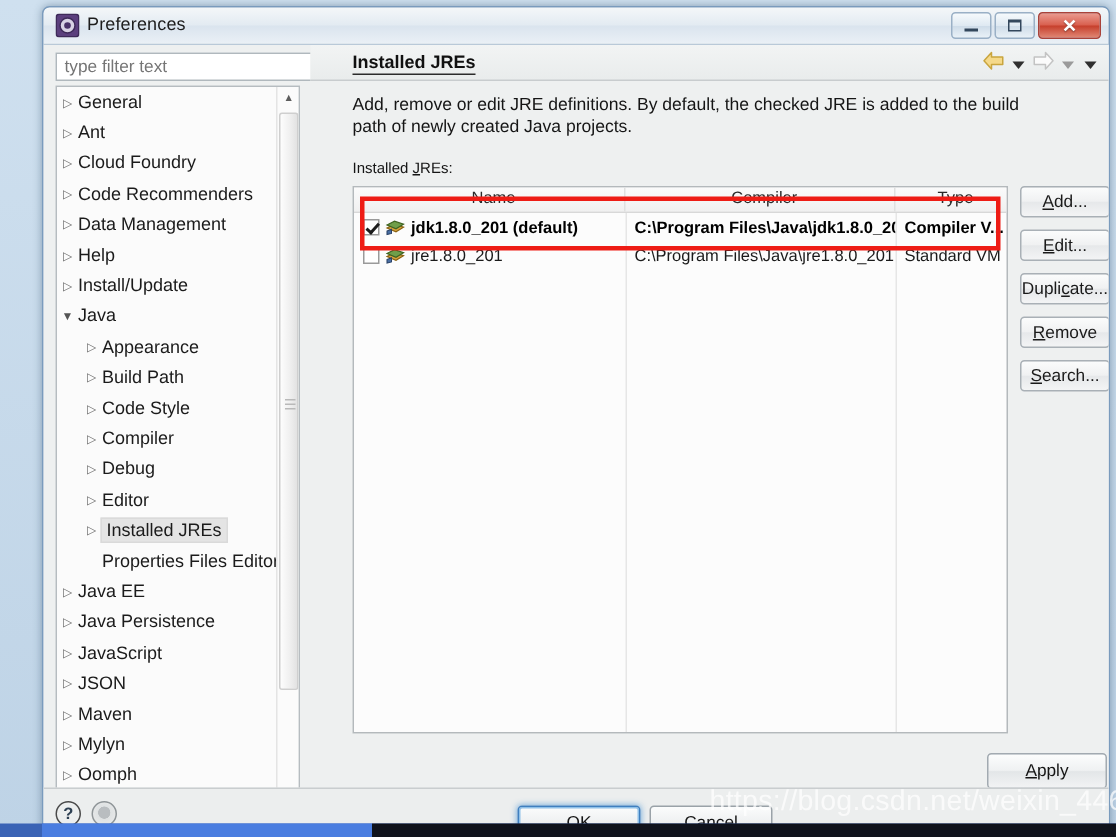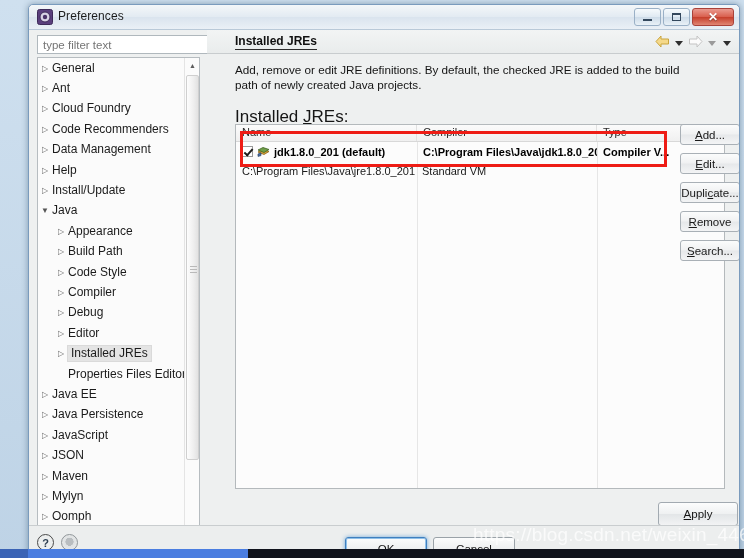--- a/index.html
+++ b/index.html
@@ -180,32 +180,33 @@
 
   .pane-desc {
     position: absolute;
     left: 28px; top: 32px;
     width: 470px;
     font-size: 11.7px; color: #151515;
     line-height: 15px;
   }
   .list-label {
     position: absolute; left: 28px; top: 77px;
-    font-size: 17px; color: #151515;
+    font-size: 10px; color: #151515;
   }
   .list-label u { text-decoration: underline; }
 
   
   .jre-table {
     position: absolute;
     left: 28px; top: 94px;
-    width: 490px; height: 365px;
+    width: 437px; height: 365px;
     background: #fcfcfc;
     border: 1px solid #b4b9bc;
     overflow: hidden;
+    text-align: center;
   }
   .tbl-head {
     display: flex;
     height: 17px;
     background: linear-gradient(180deg,#fbfbfb,#f0f0f0);
     border-bottom: 1px solid #d8d8d8;
     font-size: 11px; color: #2a2a2a;
   }
   .th { padding: 1px 0 0 6px; border-right: 1px solid #e0e0e0; overflow: hidden; }
   .th.c1 { width: 181px; }
@@ -548,20 +549,29 @@
                       <path d="M1 6 L6 3.5 L12 5.5 L7 8.5 Z" fill="#d8a23c" stroke="#8a6212" stroke-width=".8"></path>
                       <path d="M1 4 L6 1.5 L12 3.5 L7 6.5 Z" fill="#6f9e4a" stroke="#3f6321" stroke-width=".8"></path>
                       <path d="M1 8 L4 6.8 L4 9.6 L1 10.4 Z" fill="#4a6fa5" stroke="#2b4368" stroke-width=".7"></path>
                     </svg></span>
                   <span>jdk1.8.0_201 (default)</span>
                 </div>
                 <div class="td c2">C:\Program Files\Java\jdk1.8.0_201</div>
                 <div class="td c3">Compiler V...</div>
               </div>
               <div class="tbl-row">
+                <div class="td c1">
+                  <span class="chk"></span>
+                  <span class="jre-icon"><svg width="13" height="11" viewBox="0 0 13 11">
+                      <path d="M1 6 L6 3.5 L12 5.5 L7 8.5 Z" fill="#d8a23c" stroke="#8a6212" stroke-width=".8"></path>
+                      <path d="M1 4 L6 1.5 L12 3.5 L7 6.5 Z" fill="#6f9e4a" stroke="#3f6321" stroke-width=".8"></path>
+                      <path d="M1 8 L4 6.8 L4 9.6 L1 10.4 Z" fill="#4a6fa5" stroke="#2b4368" stroke-width=".7"></path>
+                    </svg></span>
+                  <span>jre1.8.0_201</span>
+                </div>
                 <div class="td c2">C:\Program Files\Java\jre1.8.0_201</div>
                 <div class="td c3">Standard VM</div>
               </div>
             </div>
         </div>
 
         <div class="side-btns" id="side-btns">
             <div class="btn">
               <span></span>
               <u>A</u>

